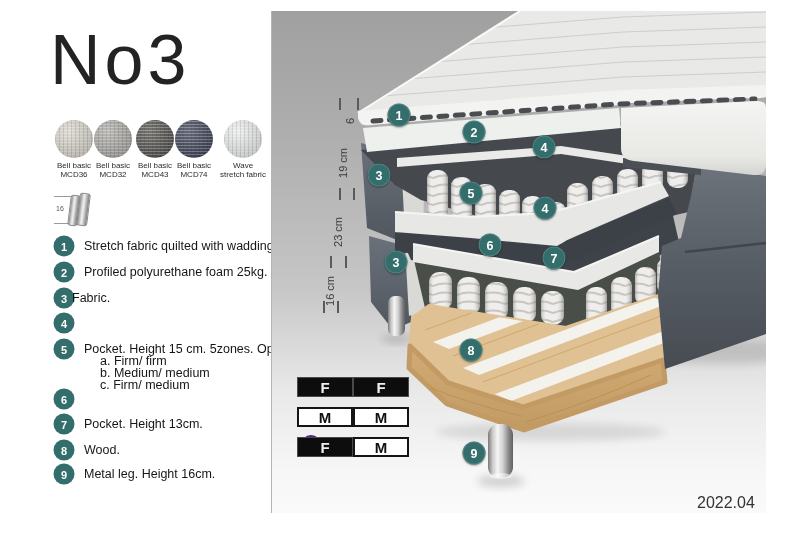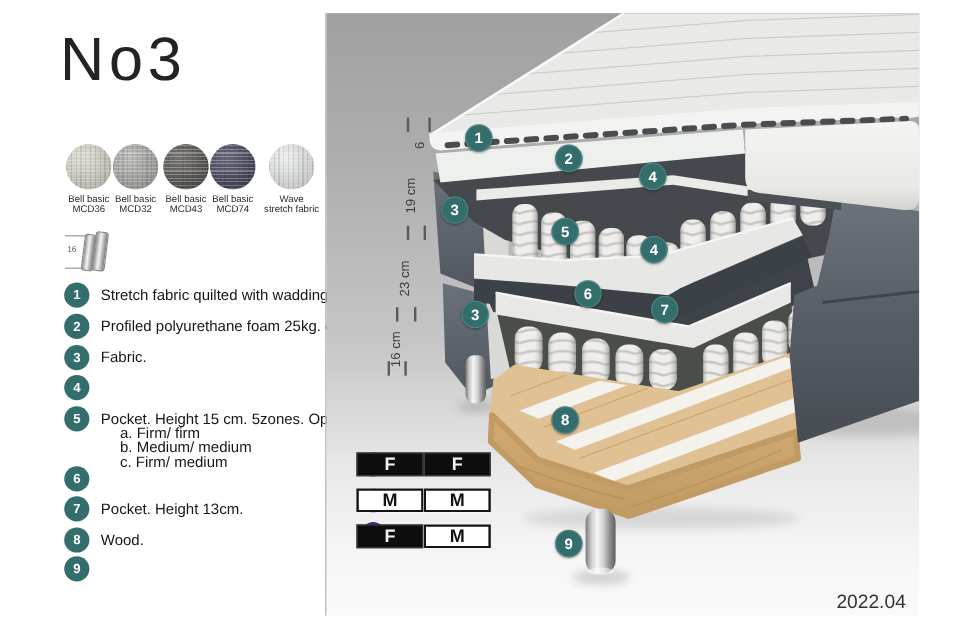--- a/index.html
+++ b/index.html
@@ -1,21 +1,21 @@
 <!DOCTYPE html>
 <html><head>
 <meta charset="utf-8">
 <style>
   html,body{margin:0;padding:0;background:#ffffff;}
   #page{position:relative;width:800px;height:533px;background:#ffffff;overflow:hidden;
         font-family:"Liberation Sans",sans-serif;color:#1a1a1a;}
   .abs{position:absolute;}
 
   
-  .title{left:50px;top:20px;font-size:51px;font-weight:100;letter-spacing:4px;color:#232323;}
+  .title{left:50px;top:20px;font-size:70px;font-weight:100;letter-spacing:4px;color:#232323;}
   .subtitle{left:52px;top:84px;font-size:22px;font-weight:300;letter-spacing:2px;color:#3a3a3a;}
 
   .swatch{width:38px;height:38px;border-radius:50%;
     background-image:
       radial-gradient(circle at 35% 30%, rgba(255,255,255,.22), rgba(0,0,0,.20)),
       repeating-linear-gradient(0deg, rgba(255,255,255,.30) 0 1px, rgba(0,0,0,0) 1px 3px),
       repeating-linear-gradient(90deg, rgba(0,0,0,.14) 0 1px, rgba(0,0,0,0) 1px 4px);}
   .swatch-label{width:56px;text-align:center;font-size:8px;line-height:9px;color:#2b2b2b;}
 
   .leg-dim-line{width:18px;height:1px;background:#9a9a9a;}
@@ -94,33 +94,34 @@
     <div class="abs leg-dim-num" style="left:4px;top:13px;">16</div>
     <div class="abs mini-leg" style="left:17px;top:3px;width:8px;height:29px;transform:rotate(7deg);"></div>
     <div class="abs mini-leg" style="left:26px;top:1px;width:9px;height:31px;transform:rotate(7deg);"></div>
   </div>
 
   <div class="abs bullet" style="left:64px;top:246px;">1</div>
   <div class="abs spec-text" style="left:84px;top:246px;">Stretch fabric quilted with wadding.</div>
   <div class="abs bullet" style="left:64px;top:272px;">2</div>
   <div class="abs spec-text" style="left:84px;top:272px;">Profiled polyurethane foam 25kg. 4cm.</div>
   <div class="abs bullet" style="left:64px;top:298px;">3</div>
-  <div class="abs spec-text" style="left:84px;top:298px;">Fabric.</div>
+  <div class="abs spec-text" style="left:72px;top:298px;">Fabric.</div>
   <div class="abs bullet" style="left:64px;top:323px;">4</div>
   <div class="abs bullet" style="left:64px;top:349px;">5</div>
   <div class="abs spec-text" style="left:84px;top:349px;">Pocket. Height 15 cm. 5zones. Option:</div>
   <div class="abs spec-sub" style="left:100px;top:361px;">a. Firm/ firm</div>
   <div class="abs spec-sub" style="left:100px;top:373px;">b. Medium/ medium</div>
   <div class="abs spec-sub" style="left:100px;top:385px;">c. Firm/ medium</div>
   <div class="abs bullet" style="left:64px;top:399px;">6</div>
   <div class="abs bullet" style="left:64px;top:424px;">7</div>
   <div class="abs spec-text" style="left:84px;top:424px;">Pocket. Height 13cm.</div>
   <div class="abs bullet" style="left:64px;top:450px;">8</div>
   <div class="abs spec-text" style="left:84px;top:450px;">Wood.</div>
   <div class="abs bullet" style="left:64px;top:474px;">9</div>
+  <div class="abs spec-text" style="left:84px;top:474px;">Metal leg. Height 16cm.</div>
 
   <div id="panel" class="abs">
     <svg width="494" height="502" viewBox="271 11 494 502">
       <defs>
         <pattern id="coil" width="24" height="9" patternUnits="userSpaceOnUse">
           <rect width="24" height="9" fill="#efeeec"></rect>
           <path d="M0,7 Q12,2 24,7" stroke="#c6c5c0" stroke-width="2" fill="none"></path>
         </pattern>
         <linearGradient id="cylG" x1="0" y1="0" x2="1" y2="0">
           <stop offset="0" stop-color="#6e6e68" stop-opacity="0.45"></stop>

